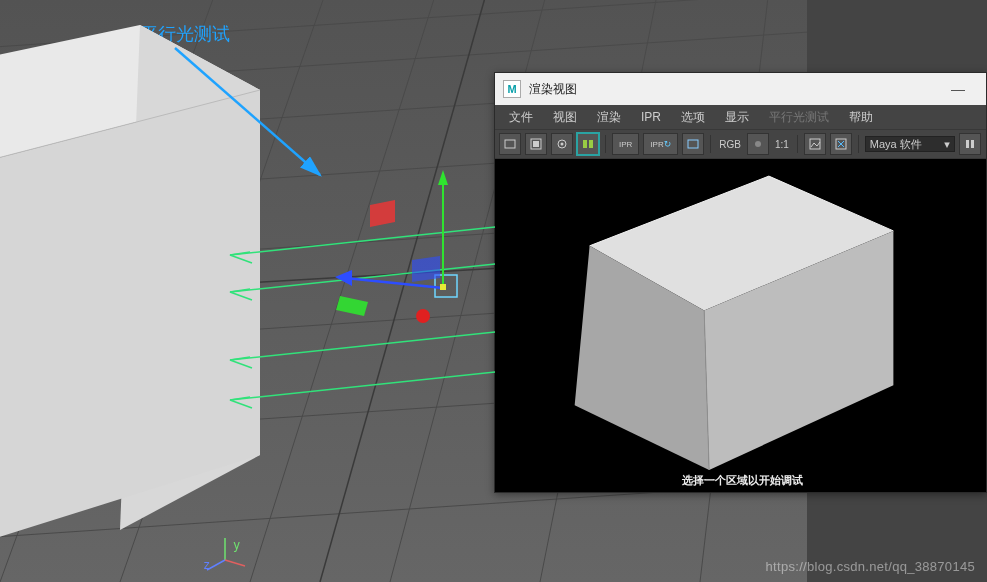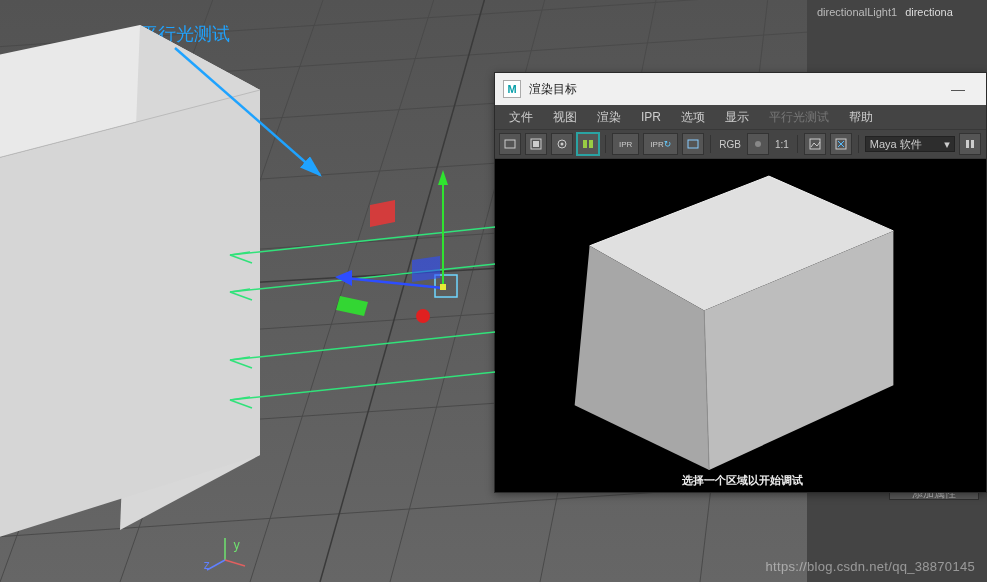--- a/index.html
+++ b/index.html
@@ -237,31 +237,27 @@
       <line x1="0" y1="0" x2="20" y2="6" stroke="#e06060" stroke-width="1.5"></line>
     </g>
   </svg>
   <div class="axis-labels">
     <span class="y">y</span>
     <span class="z">z</span>
   </div>
 </div>
 
 <div class="attr-panel">
-  <div class="attr-tabs">
-    <span>directionalLight1</span>
-    <span class="active">directiona</span>
-  </div>
   <div class="attr-btn">添加属性</div>
 </div>
 
 <div class="render-window">
   <div class="titlebar">
     <div class="m-icon">M</div>
-    <span>渲染目标</span>
+    <span>渲染视图</span>
     <div class="spacer"></div>
     <div class="win-btn">—</div>
   </div>
 
   <div class="menubar">
     <span class="menu-item">文件</span>
     <span class="menu-item">视图</span>
     <span class="menu-item">渲染</span>
     <span class="menu-item">IPR</span>
     <span class="menu-item">选项</span>

